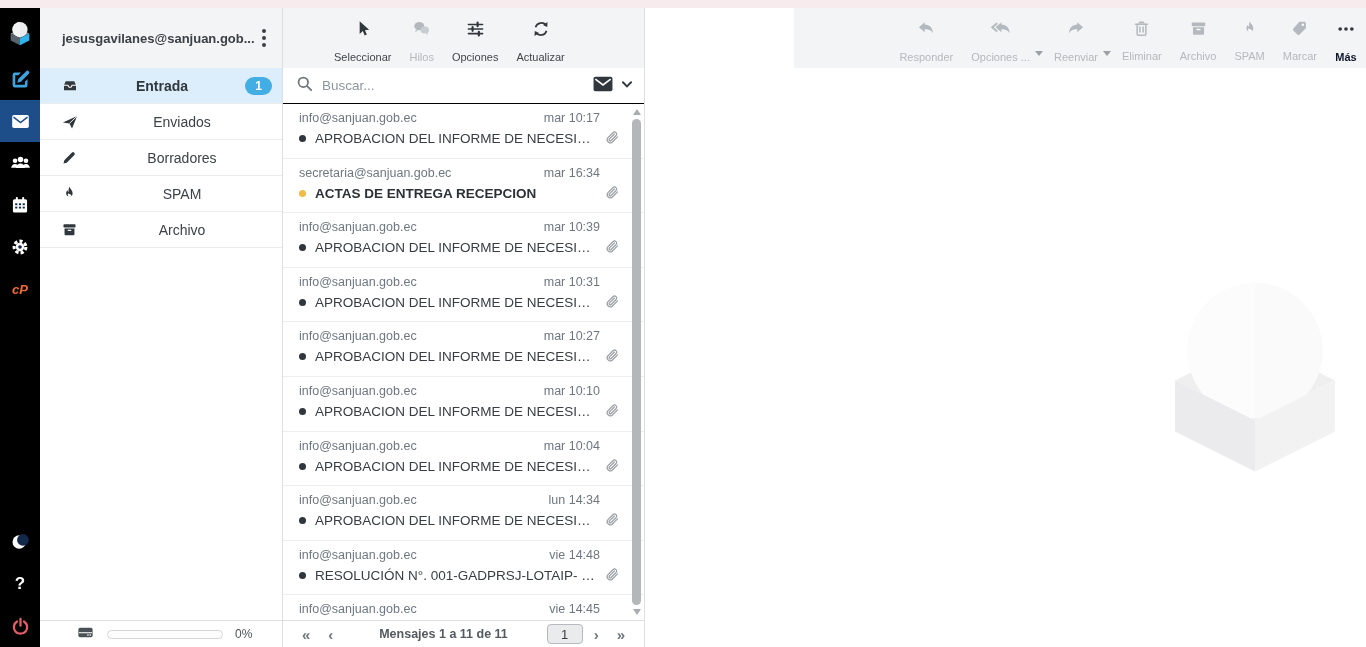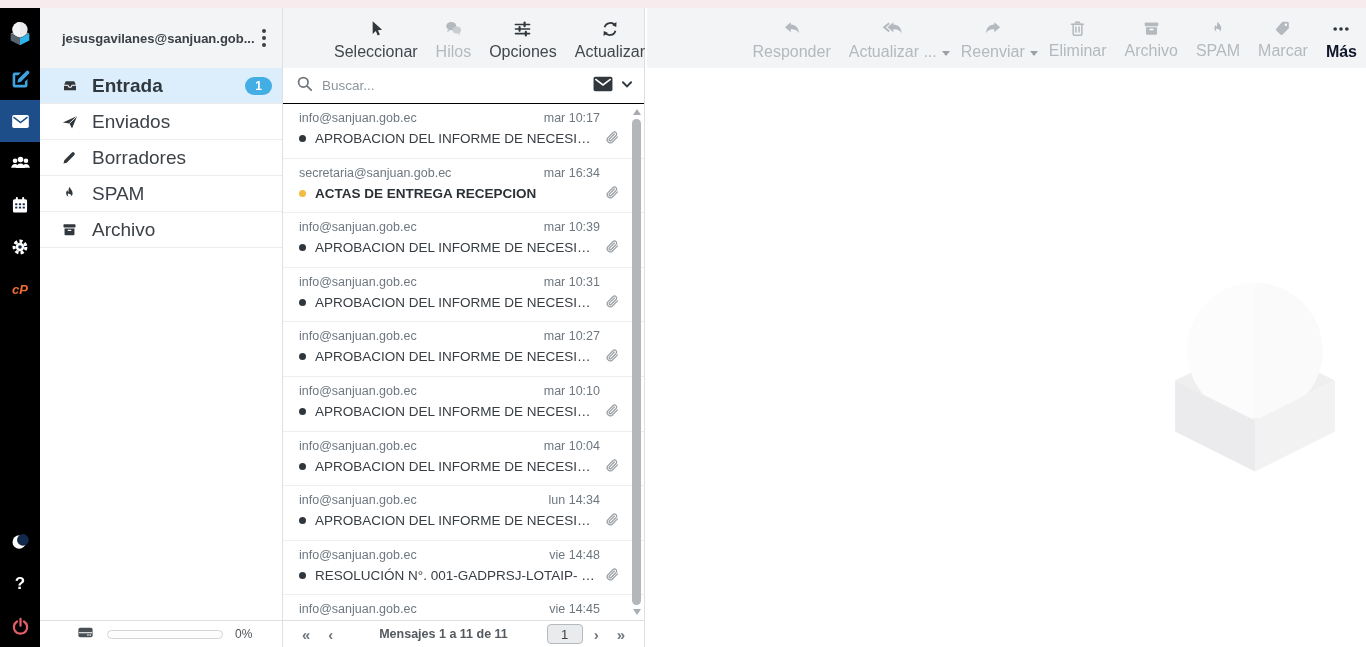--- a/index.html
+++ b/index.html
@@ -30,37 +30,37 @@
 
   
   .account-row { display: flex; align-items: center; justify-content: space-between; padding: 0 8px 0 22px; height: 60px; }
   .account-email { font-size: 13px; font-weight: bold; color: #3a4045; white-space: nowrap; overflow: hidden; }
   .kebab { display: flex; flex-direction: column; gap: 3px; padding: 6px 8px; cursor: pointer; }
   .kebab i { width: 4px; height: 4px; border-radius: 50%; background: #3a4045; display: block; }
 
   
   .folder-row { height: 36px; display: flex; align-items: center; gap: 13px; padding: 0 10px 0 20px; border-bottom: 1px solid #ececec; color: #3c4247; cursor: pointer; }
   .folder-row .f-icon { width: 19px; display: flex; justify-content: center; color: #30373d; }
-  .folder-row .f-label { font-size: 19px; flex: 1; }
+  .folder-row .f-label { font-size: 14px; flex: 1; text-align: center; }
   .folder-row.active { background: #dceefb; }
   .folder-row.active .f-label { font-weight: bold; color: #30373d; }
   .badge { background: #42aee4; color: #fff; font-size: 12px; font-weight: bold; border-radius: 10px; min-width: 27px; height: 18px; display: flex; align-items: center; justify-content: center; padding: 0 7px; }
 
   
   .bottom-bar { height: 27px; border-top: 1px solid #dddfe1; display: flex; align-items: center; flex-shrink: 0; background: #fff; }
   .quota-bar { gap: 12px; padding: 0 18px 0 36px; }
   .quota-track { width: 116px; height: 9px; border: 1px solid #d2d5d8; border-radius: 6px; background: #fdfdfd; overflow: hidden; }
   .quota-fill { height: 100%; width: 0%; background: #42aee4; }
   .quota-pct { font-size: 12px; color: #4d5358; }
 
   
   .toolbar { display: flex; align-items: flex-start; padding-top: 9px; }
   .list-toolbar { padding-left: 42px; }
   .msg-toolbar { padding-left: 96px; }
-  .tb-btn { display: flex; flex-direction: column; align-items: center; gap: 4px; padding: 2px 9px; color: #40474d; font-size: 16px; cursor: pointer; white-space: nowrap; }
+  .tb-btn { display: flex; flex-direction: column; align-items: center; gap: 12px; padding: 2px 9px; color: #40474d; font-size: 11px; cursor: pointer; white-space: nowrap; }
   .tb-btn svg { display: block; }
   .tb-btn.disabled { color: #b3b9be; cursor: default; }
   .tb-btn.strong { color: #0f172a; font-weight: bold; }
   .tb-caret { align-self: center; margin: 22px 2px 0 -4px; width: 0; height: 0; border-left: 4.5px solid transparent; border-right: 4.5px solid transparent; border-top: 5px solid #9aa0a6; cursor: pointer; }
 
   
   .search-row { height: 36px; display: flex; align-items: center; padding: 0 10px 0 12px; border-bottom: 1px solid #000000; gap: 8px; flex-shrink: 0; }
   .search-row input { flex: 1; border: none; outline: none; font-size: 13.5px; color: #3a4045; background: transparent; font-family: "Liberation Sans", sans-serif; }
   .search-row input::placeholder { color: #8d959c; }
   .scope-btn { display: flex; align-items: center; gap: 6px; cursor: pointer; color: #30373d; }
@@ -482,21 +482,21 @@
         </span>
         <span>Responder</span>
       </div>
       <div class="tb-btn disabled">
         <span>
           <svg width="24" height="20" viewBox="0 0 26 24" fill="#b3b9be">
             <path d="M8.5 5 L2.5 10 l6 5" fill="none" stroke="#b3b9be" stroke-width="2.4"></path>
             <path d="M13.5 4 L6.5 10 l7 6 v-3.6 c4.6-.3 7.5 1 9.9 4.6 -.3-6-3.8-10-9.9-10.4 z"></path>
           </svg>
         </span>
-        <span>Actualizar ...</span>
+        <span>Opciones ...</span>
       </div>
       <span class="tb-caret"></span>
       <div class="tb-btn disabled">
         <span>
           <svg width="22" height="20" viewBox="0 0 24 24" fill="#b3b9be">
             <path d="M13.5 4 L20.5 10 l-7 6 v-3.6 c-4.6-.3-7.5 1-9.9 4.6 .3-6 3.8-10 9.9-10.4 z"></path>
           </svg>
         </span>
         <span>Reenviar</span>
       </div>

